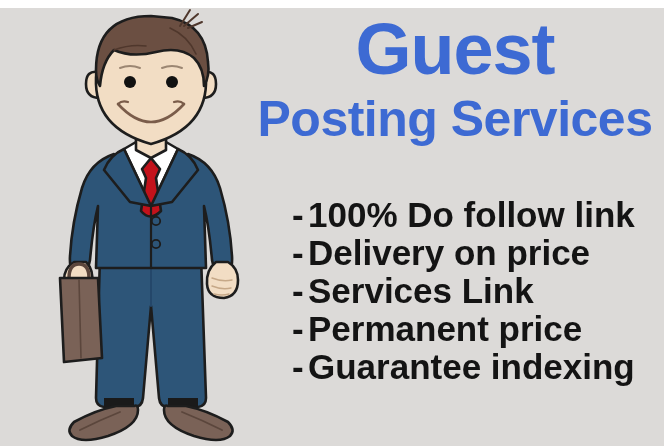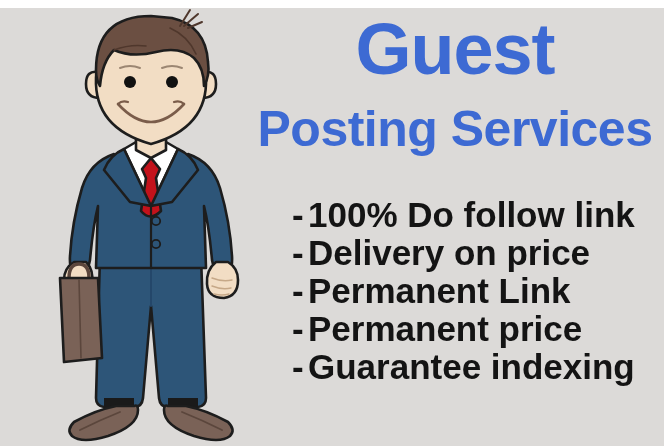--- a/index.html
+++ b/index.html
@@ -57,21 +57,21 @@
     white-space: nowrap;
   }
   #headline-sub {
     font-family: "Liberation Sans", sans-serif;
     font-weight: bold;
     font-size: 50px;
     line-height: 1.05;
     color: #3d6ad3;
     letter-spacing: -0.5px;
     white-space: nowrap;
-    margin-top: 18px;
+    margin-top: 8px;
   }
   #feature-list {
     position: absolute;
     left: 292px;
     top: 196px;
     width: 372px;
     list-style: none;
     margin: 0;
     padding: 0;
   }
@@ -174,18 +174,18 @@
   </div>
 
   <div id="headline-block">
     <div id="headline-main">Guest</div>
     <div id="headline-sub">Posting Services</div>
   </div>
 
   <ul id="feature-list">
     <li><span class="dash">-</span><span>100% Do follow link</span></li>
     <li><span class="dash">-</span><span>Delivery on price</span></li>
-    <li><span class="dash">-</span><span>Permanent Link</span></li>
+    <li><span class="dash">-</span><span>Services Link</span></li>
     <li><span class="dash">-</span><span>Permanent price</span></li>
     <li><span class="dash">-</span><span>Guarantee indexing</span></li>
   </ul>
 
 </div>
 
 </body></html>

